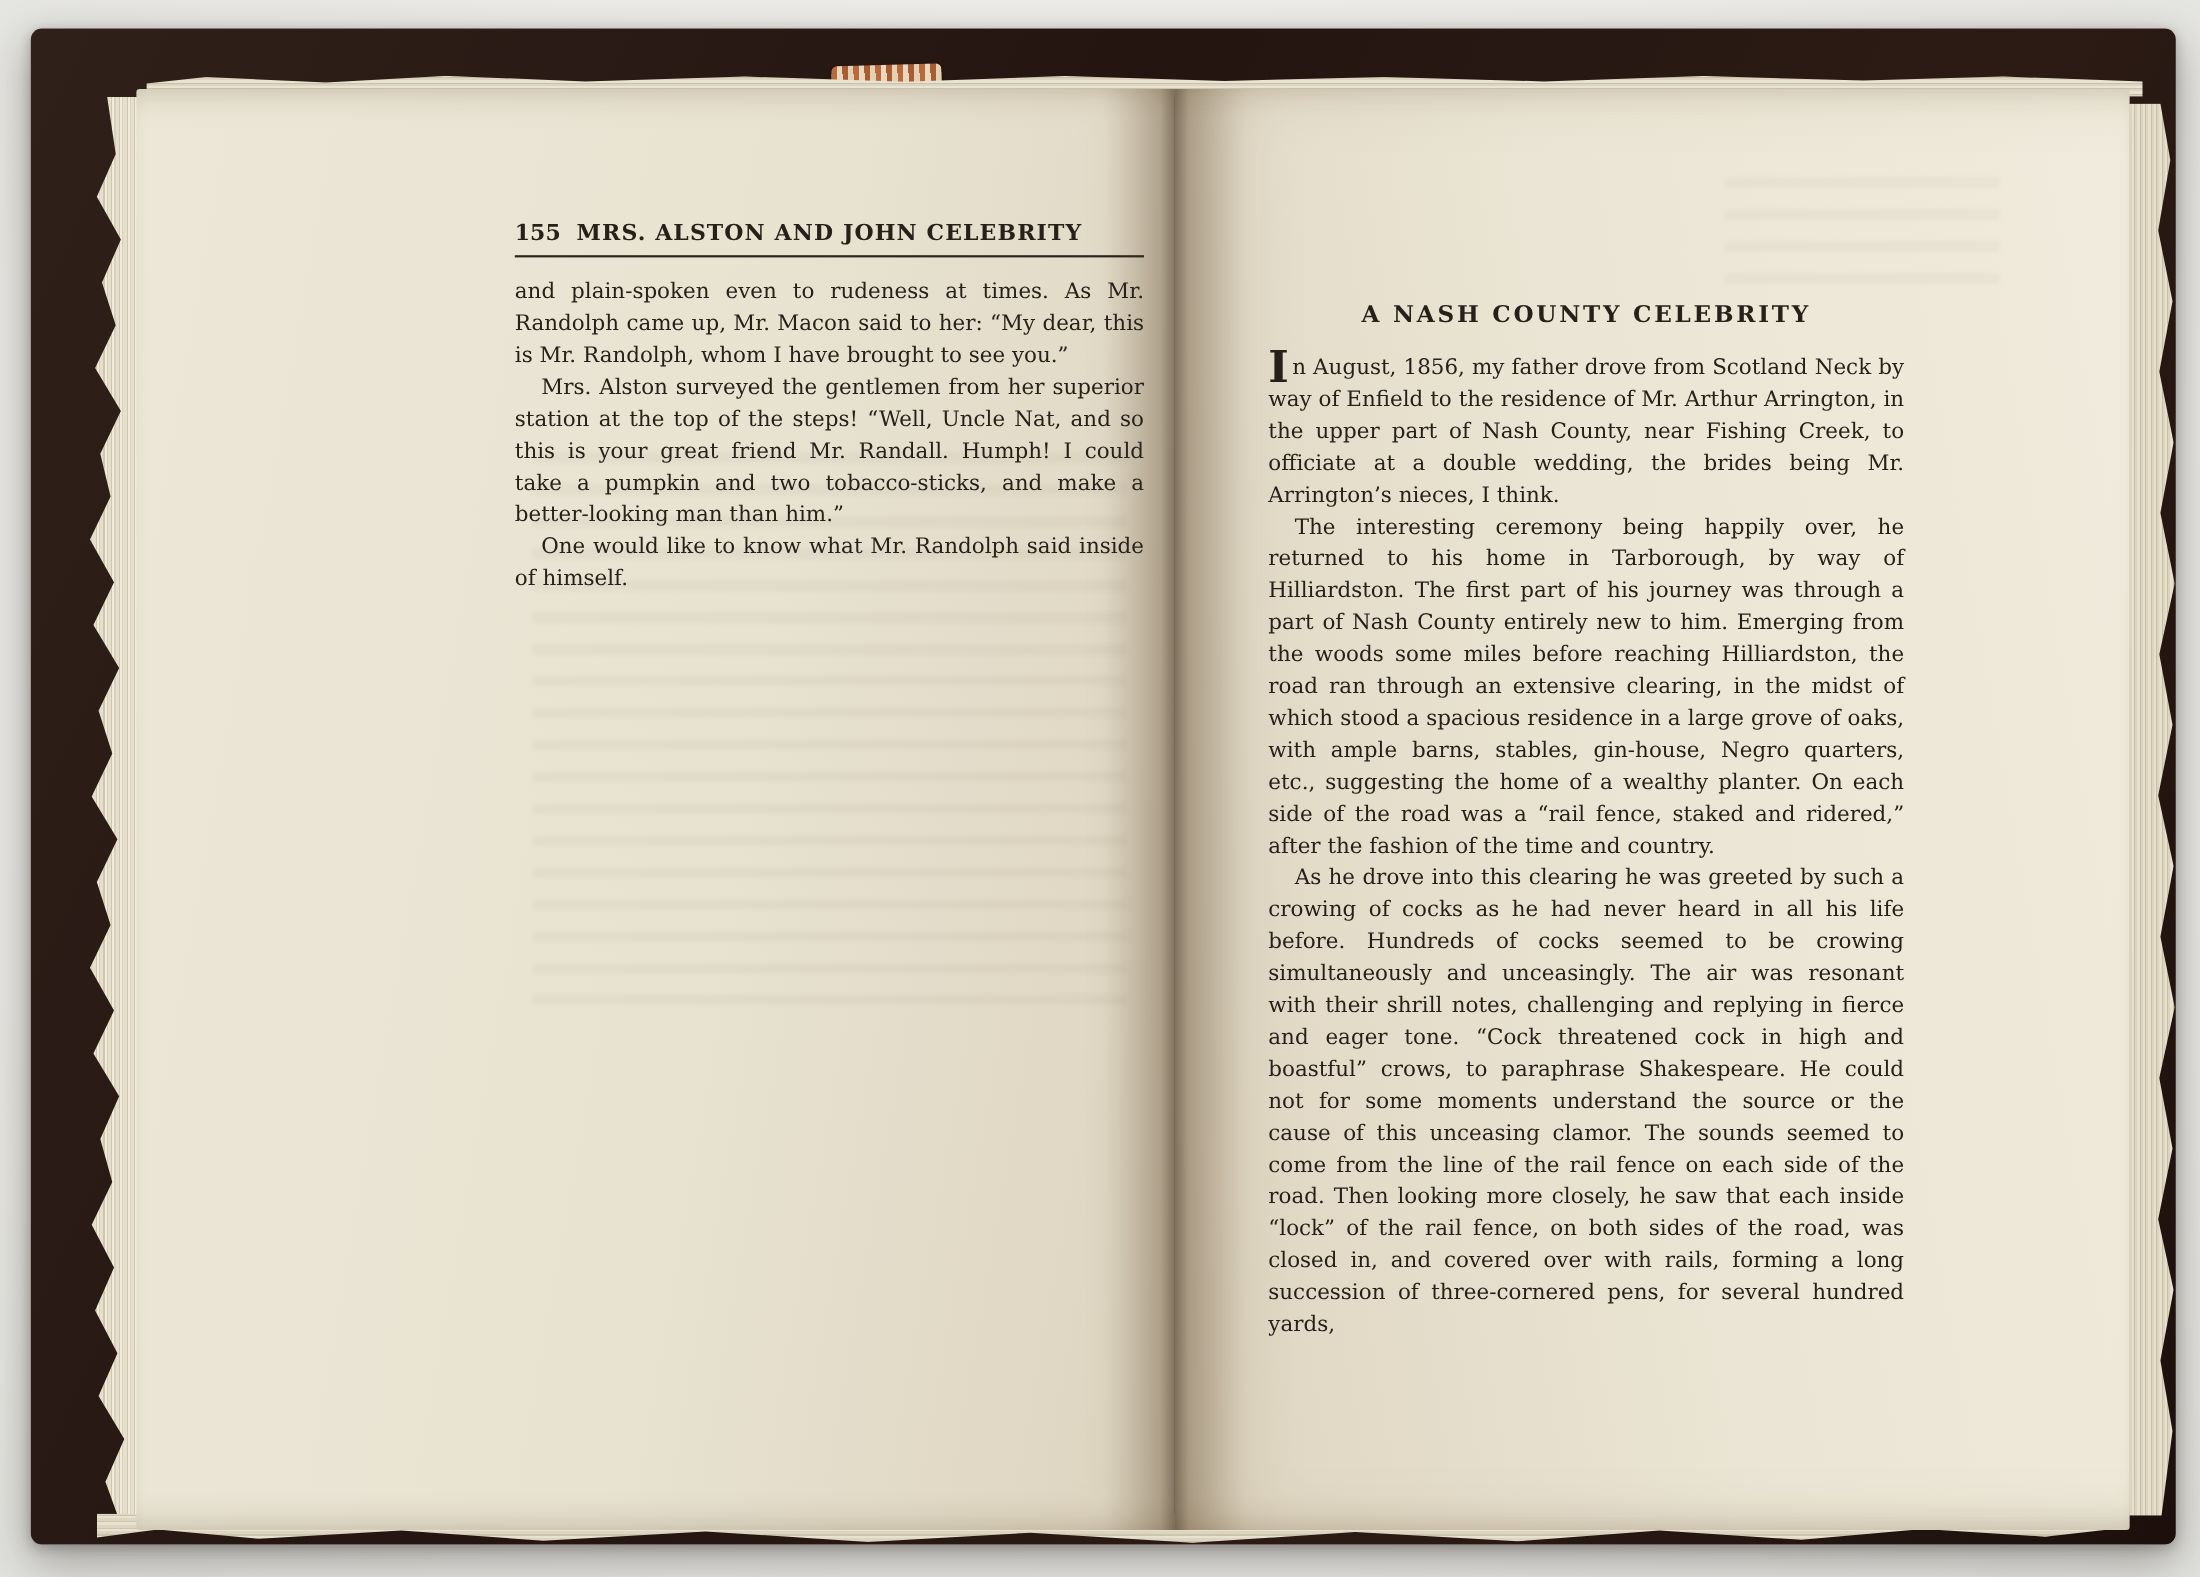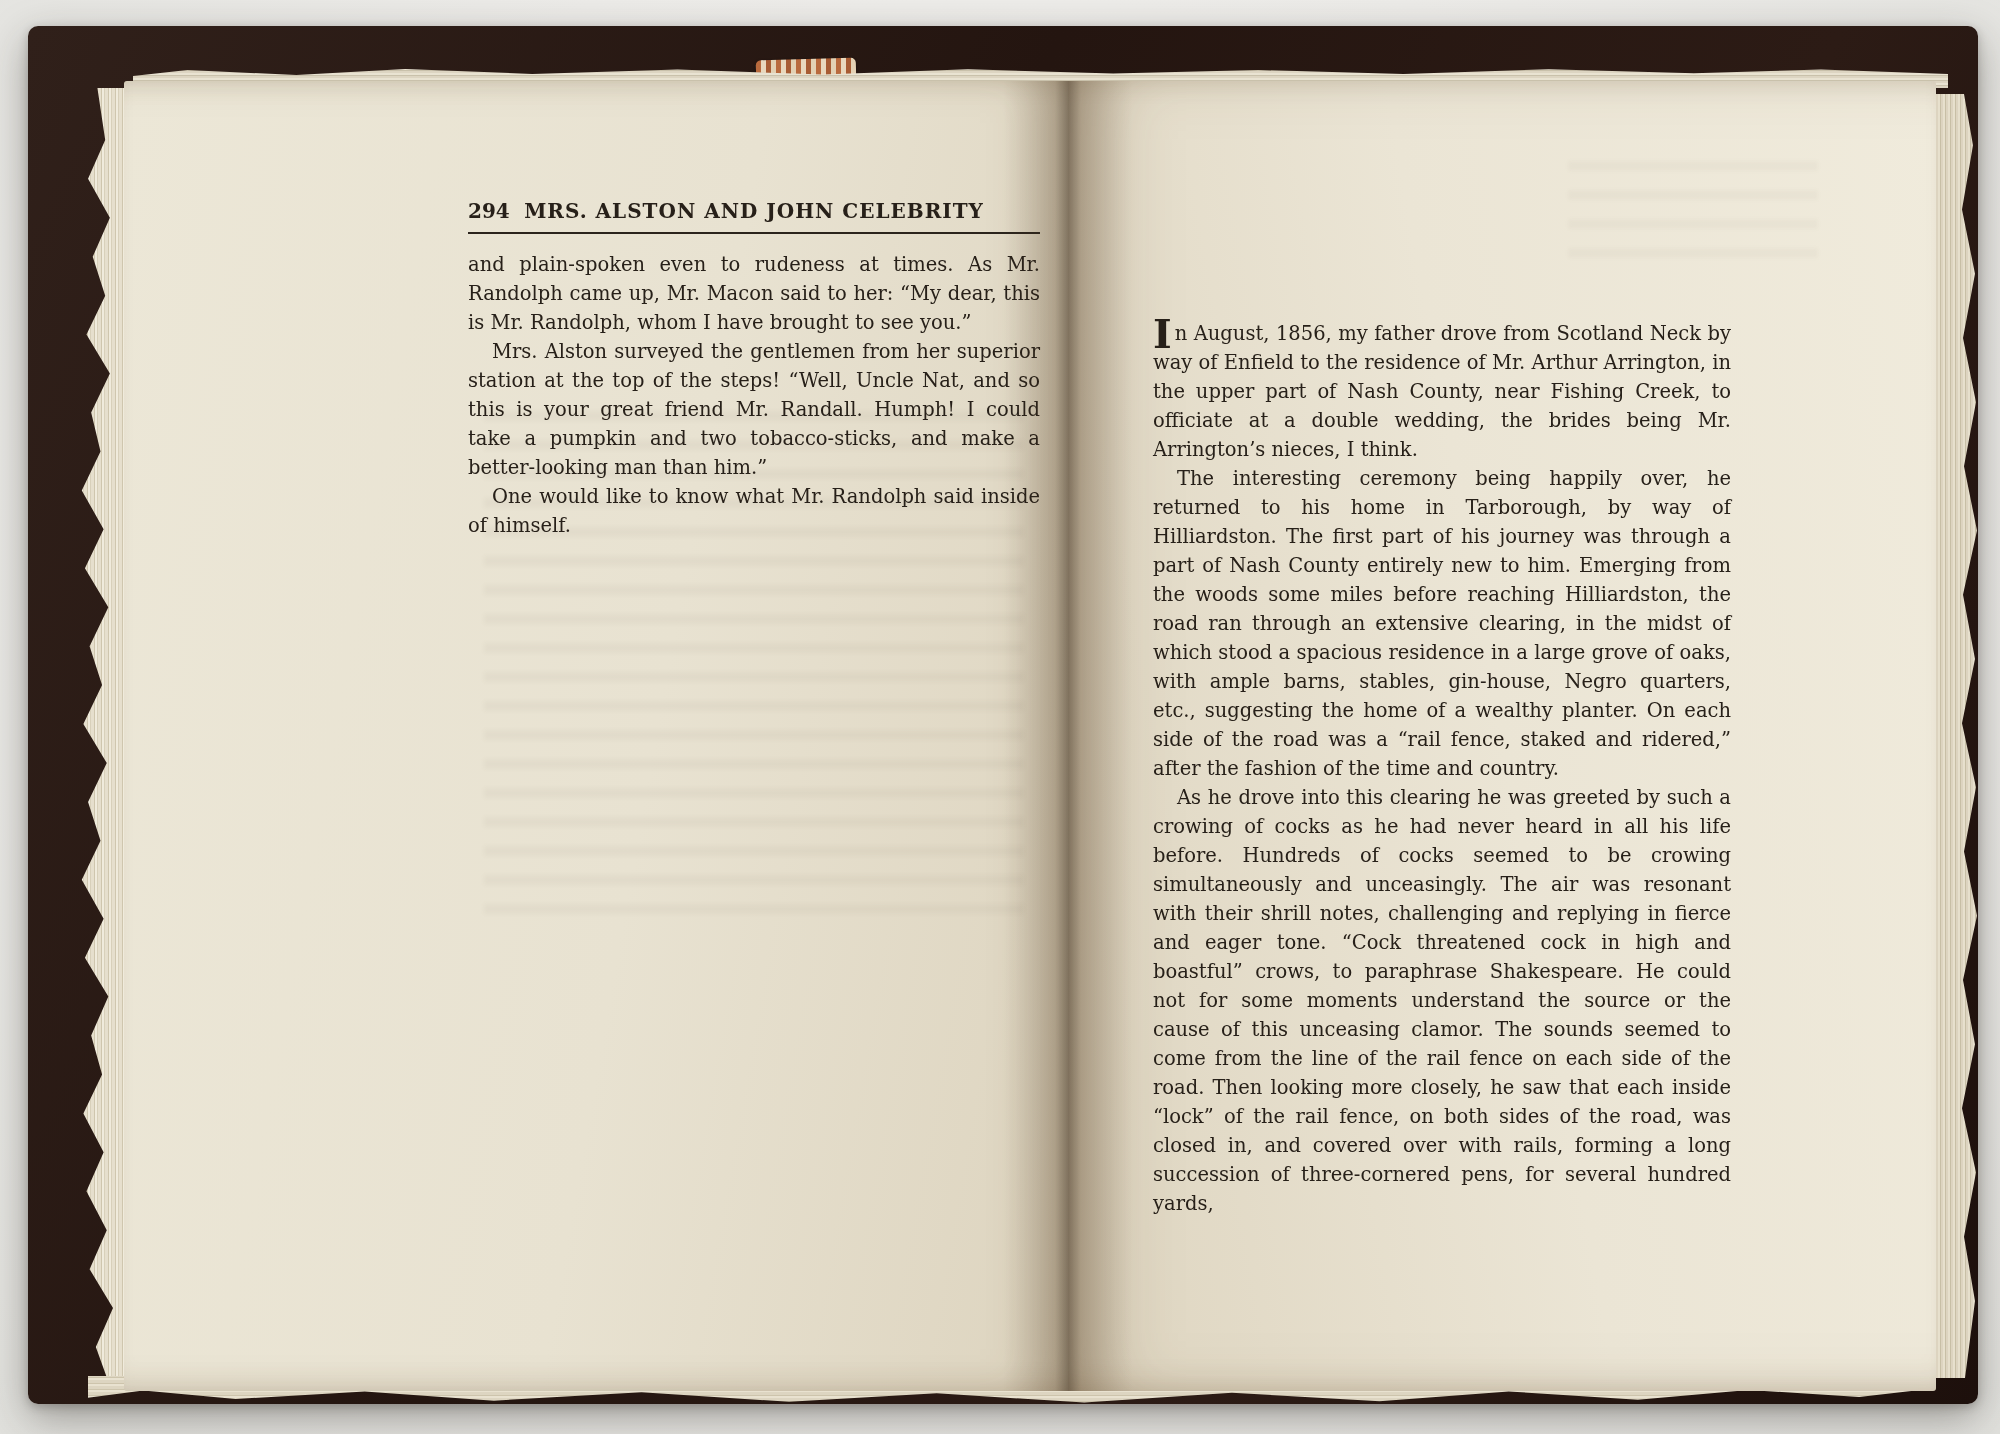--- a/index.html
+++ b/index.html
@@ -128,34 +128,35 @@
     <div class="headband"></div>
     <div class="stack-top"></div>
     <div class="stack-left"></div>
     <div class="stack-bottom"></div>
     <div class="stack-right"></div>
 
     <div class="page page-left">
       <div class="ghost ghost-left"></div>
       <div class="left-text">
         <div class="running-head">
-          <span class="pagenum">294</span>
+          <span class="pagenum">155</span>
           <span class="head-title">MRS. ALSTON AND JOHN CELEBRITY</span>
         </div>
         <div class="head-rule"></div>
         <div class="body-copy">
           <p class="noindent">and plain-spoken even to rudeness at times. As Mr. Randolph came up, Mr. Macon said to her: “My dear, this is Mr. Randolph, whom I have brought to see you.”</p>
           <p>Mrs. Alston surveyed the gentlemen from her superior station at the top of the steps! “Well, Uncle Nat, and so this is your great friend Mr. Randall. Humph! I could take a pumpkin and two tobacco-sticks, and make a better-looking man than him.”</p>
           <p>One would like to know what Mr. Randolph said inside of himself.</p>
         </div>
       </div>
     </div>
 
     <div class="page page-right">
       <div class="ghost ghost-right"></div>
+      <h2 class="chapter-title">A NASH COUNTY CELEBRITY</h2>
       <div class="right-body">
         <p class="noindent"><span class="dropcap">I</span><span>n August, 1856, my father drove from Scotland Neck by way of Enfield to the residence of Mr. Arthur Arrington, in the upper part of Nash County, near Fishing Creek, to officiate at a double wedding, the brides being Mr. Arrington’s nieces, I think.</span></p>
         <p>The interesting ceremony being happily over, he returned to his home in Tarborough, by way of Hilliardston. The first part of his journey was through a part of Nash County entirely new to him. Emerging from the woods some miles before reaching Hilliardston, the road ran through an extensive clearing, in the midst of which stood a spacious residence in a large grove of oaks, with ample barns, stables, gin-house, Negro quarters, etc., suggesting the home of a wealthy planter. On each side of the road was a “rail fence, staked and ridered,” after the fashion of the time and country.</p>
         <p>As he drove into this clearing he was greeted by such a crowing of cocks as he had never heard in all his life before. Hundreds of cocks seemed to be crowing simultaneously and unceasingly. The air was resonant with their shrill notes, challenging and replying in fierce and eager tone. “Cock threatened cock in high and boastful” crows, to paraphrase Shakespeare. He could not for some moments understand the source or the cause of this unceasing clamor. The sounds seemed to come from the line of the rail fence on each side of the road. Then looking more closely, he saw that each inside “lock” of the rail fence, on both sides of the road, was closed in, and covered over with rails, forming a long succession of three-cornered pens, for several hundred yards,</p>
       </div>
     </div>
 
     <div class="gutter-shadow"></div>
   </div>
 </div>

